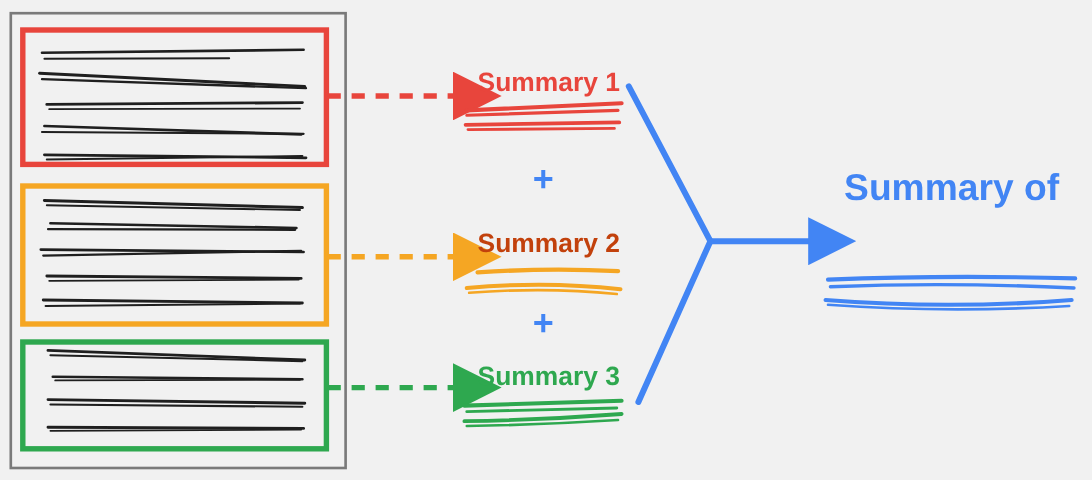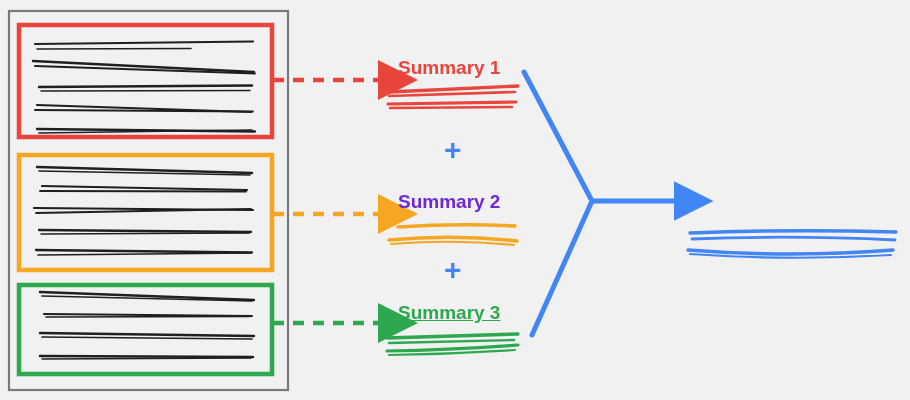--- a/index.html
+++ b/index.html
@@ -5,21 +5,21 @@
   html,body{margin:0;padding:0;}
   body{
     width:910px;height:400px;
     background:#f1f1f1;
     font-family:"Liberation Sans", sans-serif;
     overflow:hidden;
   }
   #stage{position:relative;width:910px;height:400px;}
   #svgroot{position:absolute;left:0;top:0;width:910px;height:400px;}
   .lbl{position:absolute;white-space:nowrap;font-weight:600;line-height:1;}
-  .sum-lbl{font-size:19px;}
+  .sum-lbl{font-size:22px;}
   .sos-lbl{font-size:31px;text-align:center;line-height:1.22;font-weight:600;}
   .plus{position:absolute;font-size:30px;font-weight:700;line-height:1;}
 </style>
 </head>
 <body>
 
 <div id="stage">
 
   <svg id="svgroot" viewBox="0 0 910 400">
     <defs>
@@ -112,24 +112,25 @@
     <g stroke="#4285f4" fill="none" stroke-linecap="round">
       <path d="M690,233 Q790,229 896,232" stroke-width="3.4"></path>
       <path d="M692,239 Q790,235 895,240" stroke-width="2.8"></path>
       <path d="M688,250 Q790,258 893,250" stroke-width="3.4"></path>
       <path d="M690,254 Q790,261 891,255" stroke-width="2.2"></path>
     </g>
   </svg>
 
   <div class="lbl sum-lbl" style="left:398px;top:58px;color:#e8453c;">Summary 1</div>
 
-  <div class="lbl sum-lbl" style="left:398px;top:192px;color:#6d28d9;">Summary 2</div>
+  <div class="lbl sum-lbl" style="left:398px;top:192px;color:#c2410c;">Summary 2</div>
 
-  <div class="lbl sum-lbl" style="left:398px;top:303px;color:#2ea84f;text-decoration:underline;">Summary 3</div>
+  <div class="lbl sum-lbl" style="left:398px;top:303px;color:#2ea84f;">Summary 3</div>
 
   <div class="plus" style="left:444px;top:135px;color:#4285f4;">+</div>
 
   <div class="plus" style="left:444px;top:255px;color:#4285f4;">+</div>
 
   <div style="position:absolute;left:690px;top:138px;width:206px;color:#4285f4;">
+    <div class="sos-lbl">Summary of</div>
   </div>
 
 </div>
 
 </body></html>

